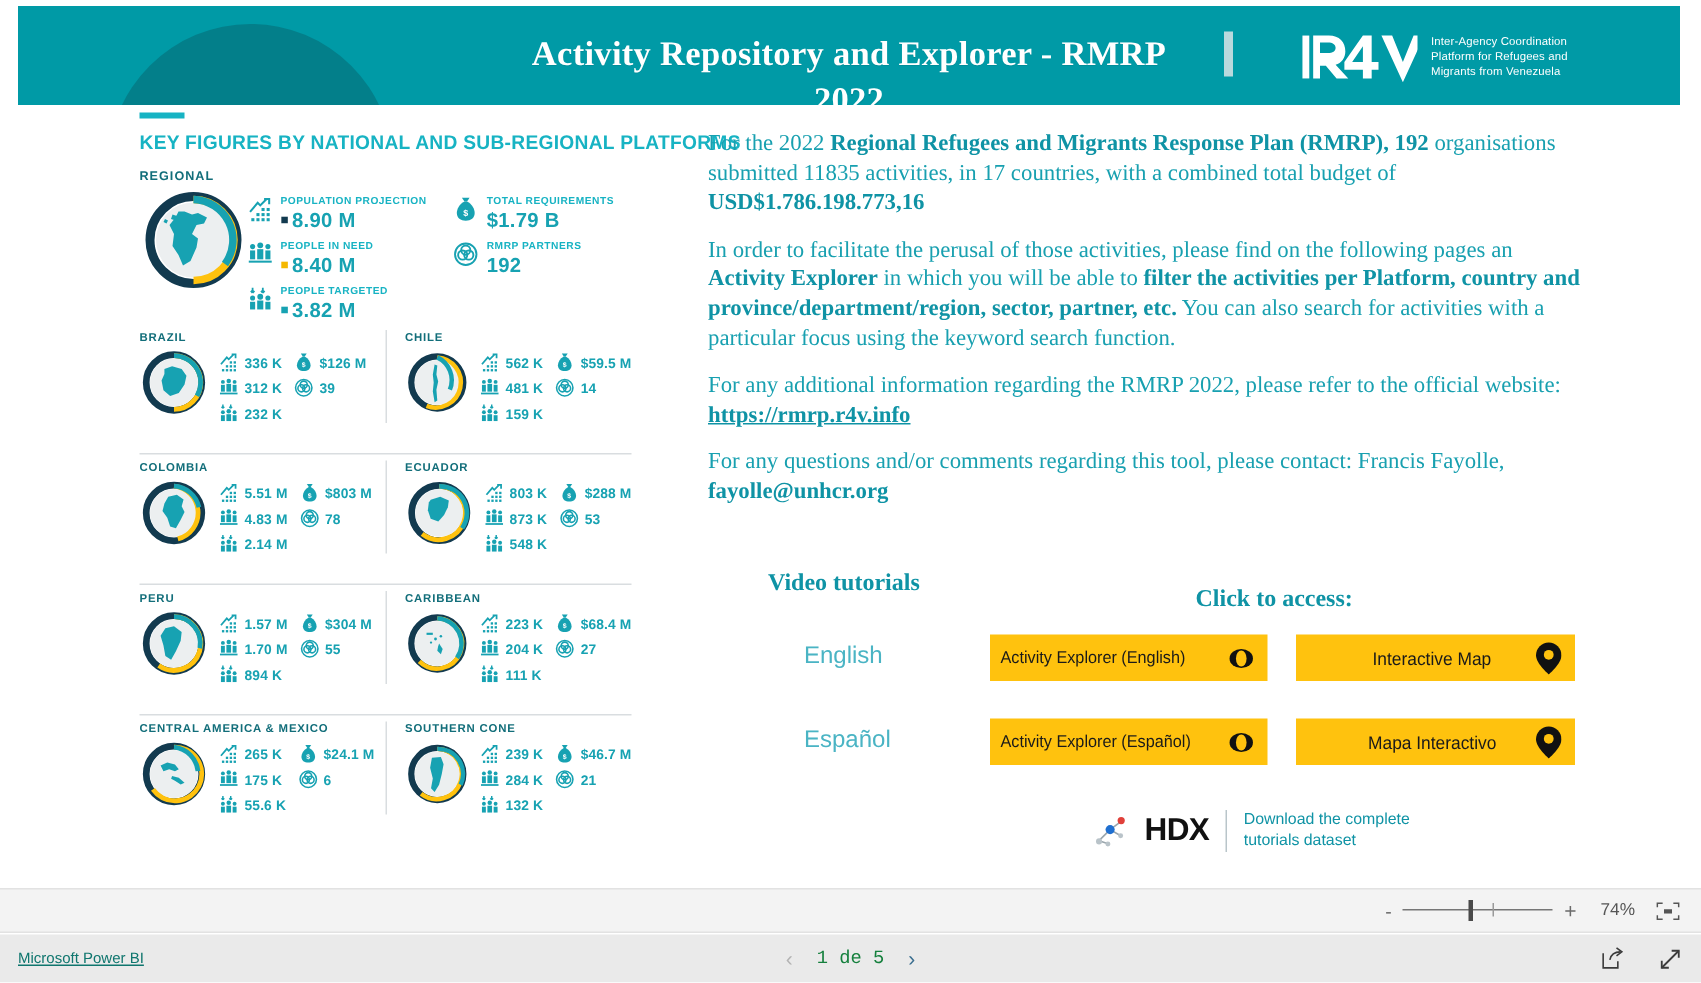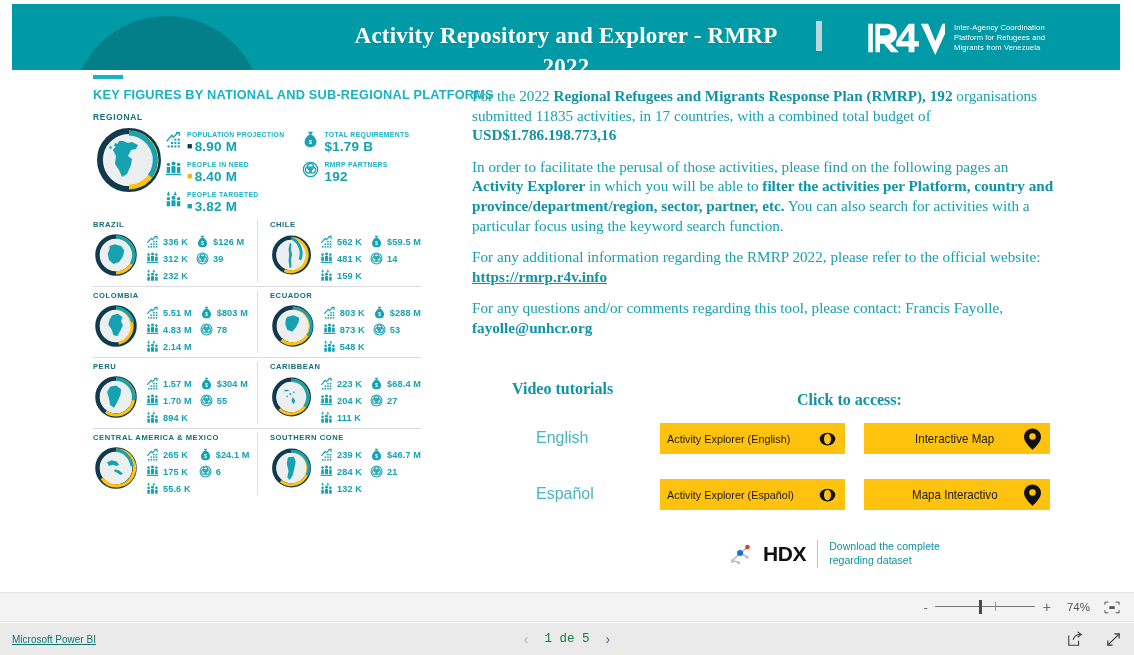--- a/index.html
+++ b/index.html
@@ -65,21 +65,21 @@
     font-size:13.5px; font-weight:bold; color:#17a2b2; line-height:15px;
     letter-spacing:.2px; white-space:nowrap;
   }
   .stat-value .bullet { font-size:9px; vertical-align:2px; margin-right:2px; }
   .b-dark { color:#123a4f; }
   .b-yellow { color:#f5b800; }
   .b-teal { color:#17a2b2; }
 
   
   .country-section { margin-top:6px; margin-left:9px; width:328px; }
-  .crow { display:flex; border-top:1px solid #d9dde0; padding-top:4px; margin-top:4px; }
+  .crow { display:flex; border-top:1px solid #d9dde0; padding-top:4px; margin-top:20px; }
   .crow.first { border-top:none; padding-top:0; margin-top:4px; }
   .cbox { width:164px; display:flex; flex-direction:column; position:relative; }
   .cbox.right { padding-left:12px; border-left:1px solid #d9dde0; }
   .cname {
     font-size:7.6px; font-weight:bold; color:#126e7a; letter-spacing:.55px;
     margin-bottom:3px; white-space:nowrap;
   }
   .cbody { display:flex; align-items:flex-start; gap:7px; }
   .cstats { display:flex; gap:8px; padding-top:3px; }
   .cstat-col { display:flex; flex-direction:column; gap:4px; }
@@ -1076,21 +1076,21 @@
       <circle cx="13" cy="12" r="3.3" fill="#1f6fd0"></circle>
       <circle cx="21" cy="5.5" r="2.6" fill="#e0403a"></circle>
       <circle cx="5" cy="20.5" r="2.2" fill="#b9c3c9"></circle>
       <circle cx="20.6" cy="16.4" r="1.8" fill="#b9c3c9"></circle>
       <circle cx="11.4" cy="22.4" r="1.8" fill="#b9c3c9"></circle>
     </svg>
     <span class="hdx-word">HDX</span>
     <span class="hdx-bar"></span>
     <span class="hdx-text">
       <span>Download the complete</span><br>
-      <span>regarding dataset</span>
+      <span>tutorials dataset</span>
     </span>
   </div>
 
   <div class="zoombar">
     <span class="zmin">-</span>
     <div class="ztrack">
       <div class="line"></div>
       <div class="tick"></div>
       <div class="thumb"></div>
     </div>

